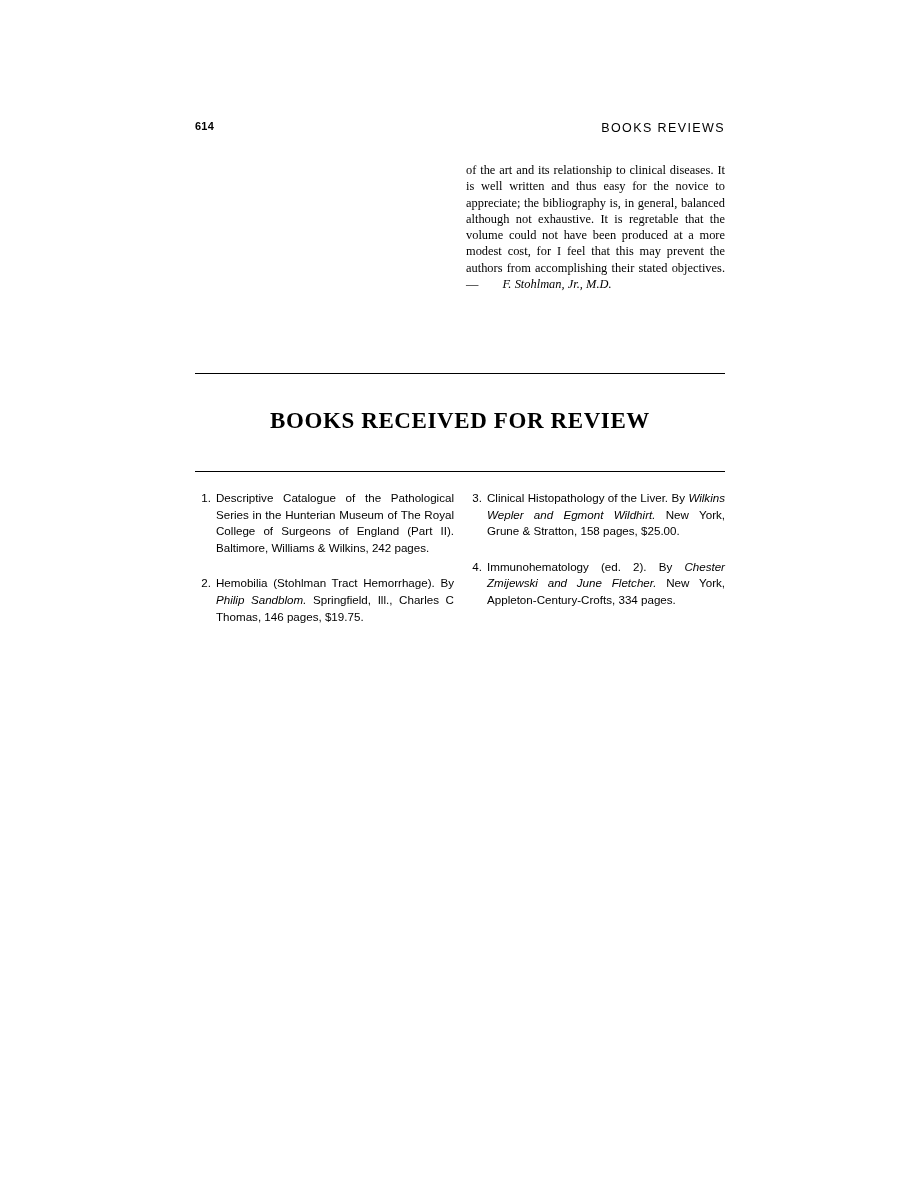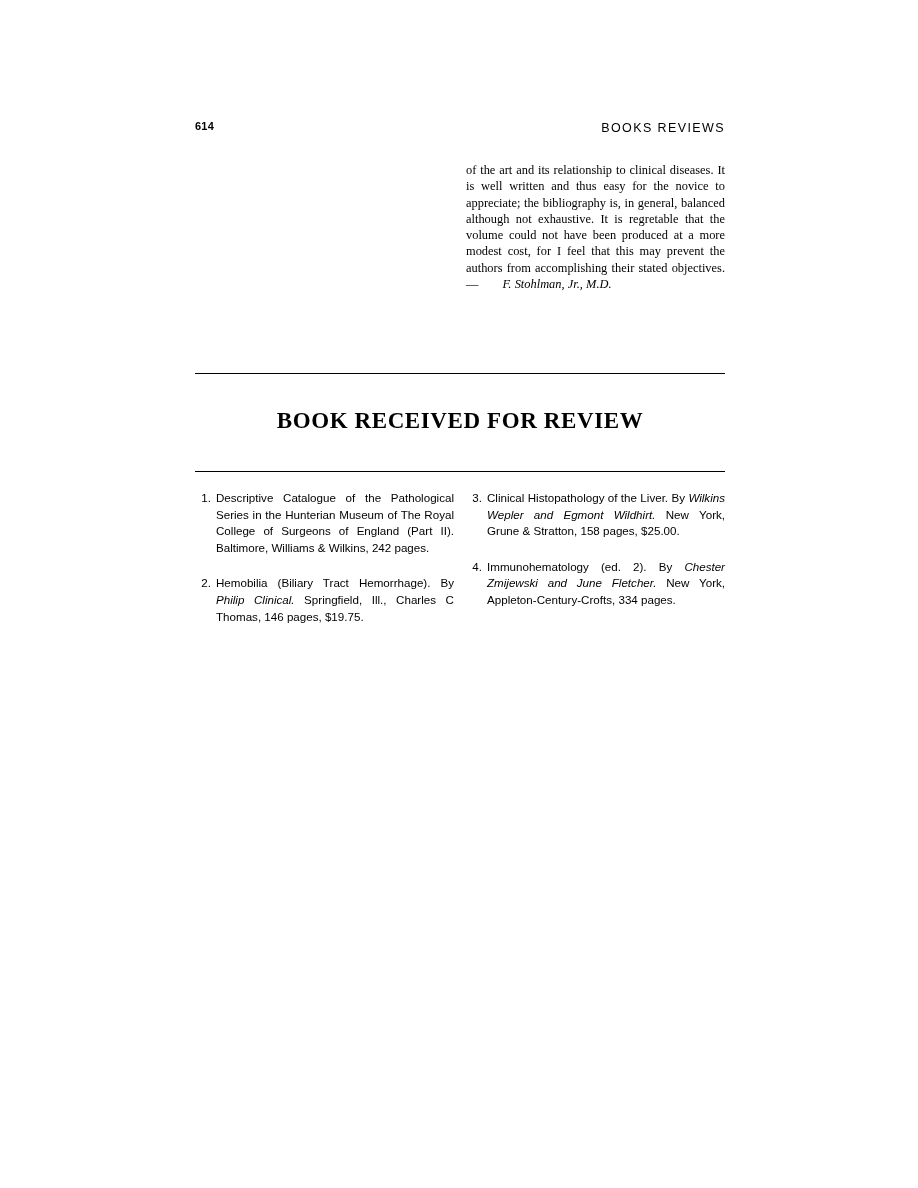--- a/index.html
+++ b/index.html
@@ -153,32 +153,32 @@
 
   <div class="bodycols">
     <div class="bodycol">
     </div>
     <div class="bodycol">
       <p><span>of the art and its relationship to clinical diseases. It is well written and thus easy for the novice to appreciate; the bibliography is, in general, balanced although not exhaustive. It is regretable that the volume could not have been produced at a more modest cost, for I feel that this may prevent the authors from accomplishing their stated objectives.—</span><span class="sig">F. Stohlman, Jr., M.D.</span></p>
     </div>
   </div>
 
   <div class="rule rule-top"></div>
-  <div class="section-title">BOOK RECEIVED FOR REVIEW</div>
+  <div class="section-title">BOOKS RECEIVED FOR REVIEW</div>
   <div class="rule rule-bottom"></div>
 
   <div class="listcols">
     <div class="listcol">
         <div class="entry">
           <span class="num">1.</span>
           <span class="txt"><span>Descriptive Catalogue of the Pathological Series in the Hunterian Museum of The Royal College of Surgeons of England (Part II). Baltimore, Williams &amp; Wilkins, 242 pages.</span></span>
         </div>
         <div class="entry">
           <span class="num">2.</span>
-          <span class="txt"><span>Hemobilia (Biliary Tract Hemorrhage). By </span><i>Philip Clinical.</i><span> Springfield, Ill., Charles C Thomas, 146 pages, $19.75.</span></span>
+          <span class="txt"><span>Hemobilia (Stohlman Tract Hemorrhage). By </span><i>Philip Sandblom.</i><span> Springfield, Ill., Charles C Thomas, 146 pages, $19.75.</span></span>
         </div>
       </div>
     <div class="listcol">
         <div class="entry">
           <span class="num">3.</span>
           <span class="txt"><span>Clinical Histopathology of the Liver. By </span><i>Wilkins Wepler and Egmont Wildhirt.</i><span> New York, Grune &amp; Stratton, 158 pages, $25.00.</span></span>
         </div>
         <div class="entry">
           <span class="num">4.</span>
           <span class="txt"><span>Immunohematology (ed. 2). By </span><i>Chester Zmijewski and June Fletcher.</i><span> New York, Appleton-Century-Crofts, 334 pages.</span></span>

